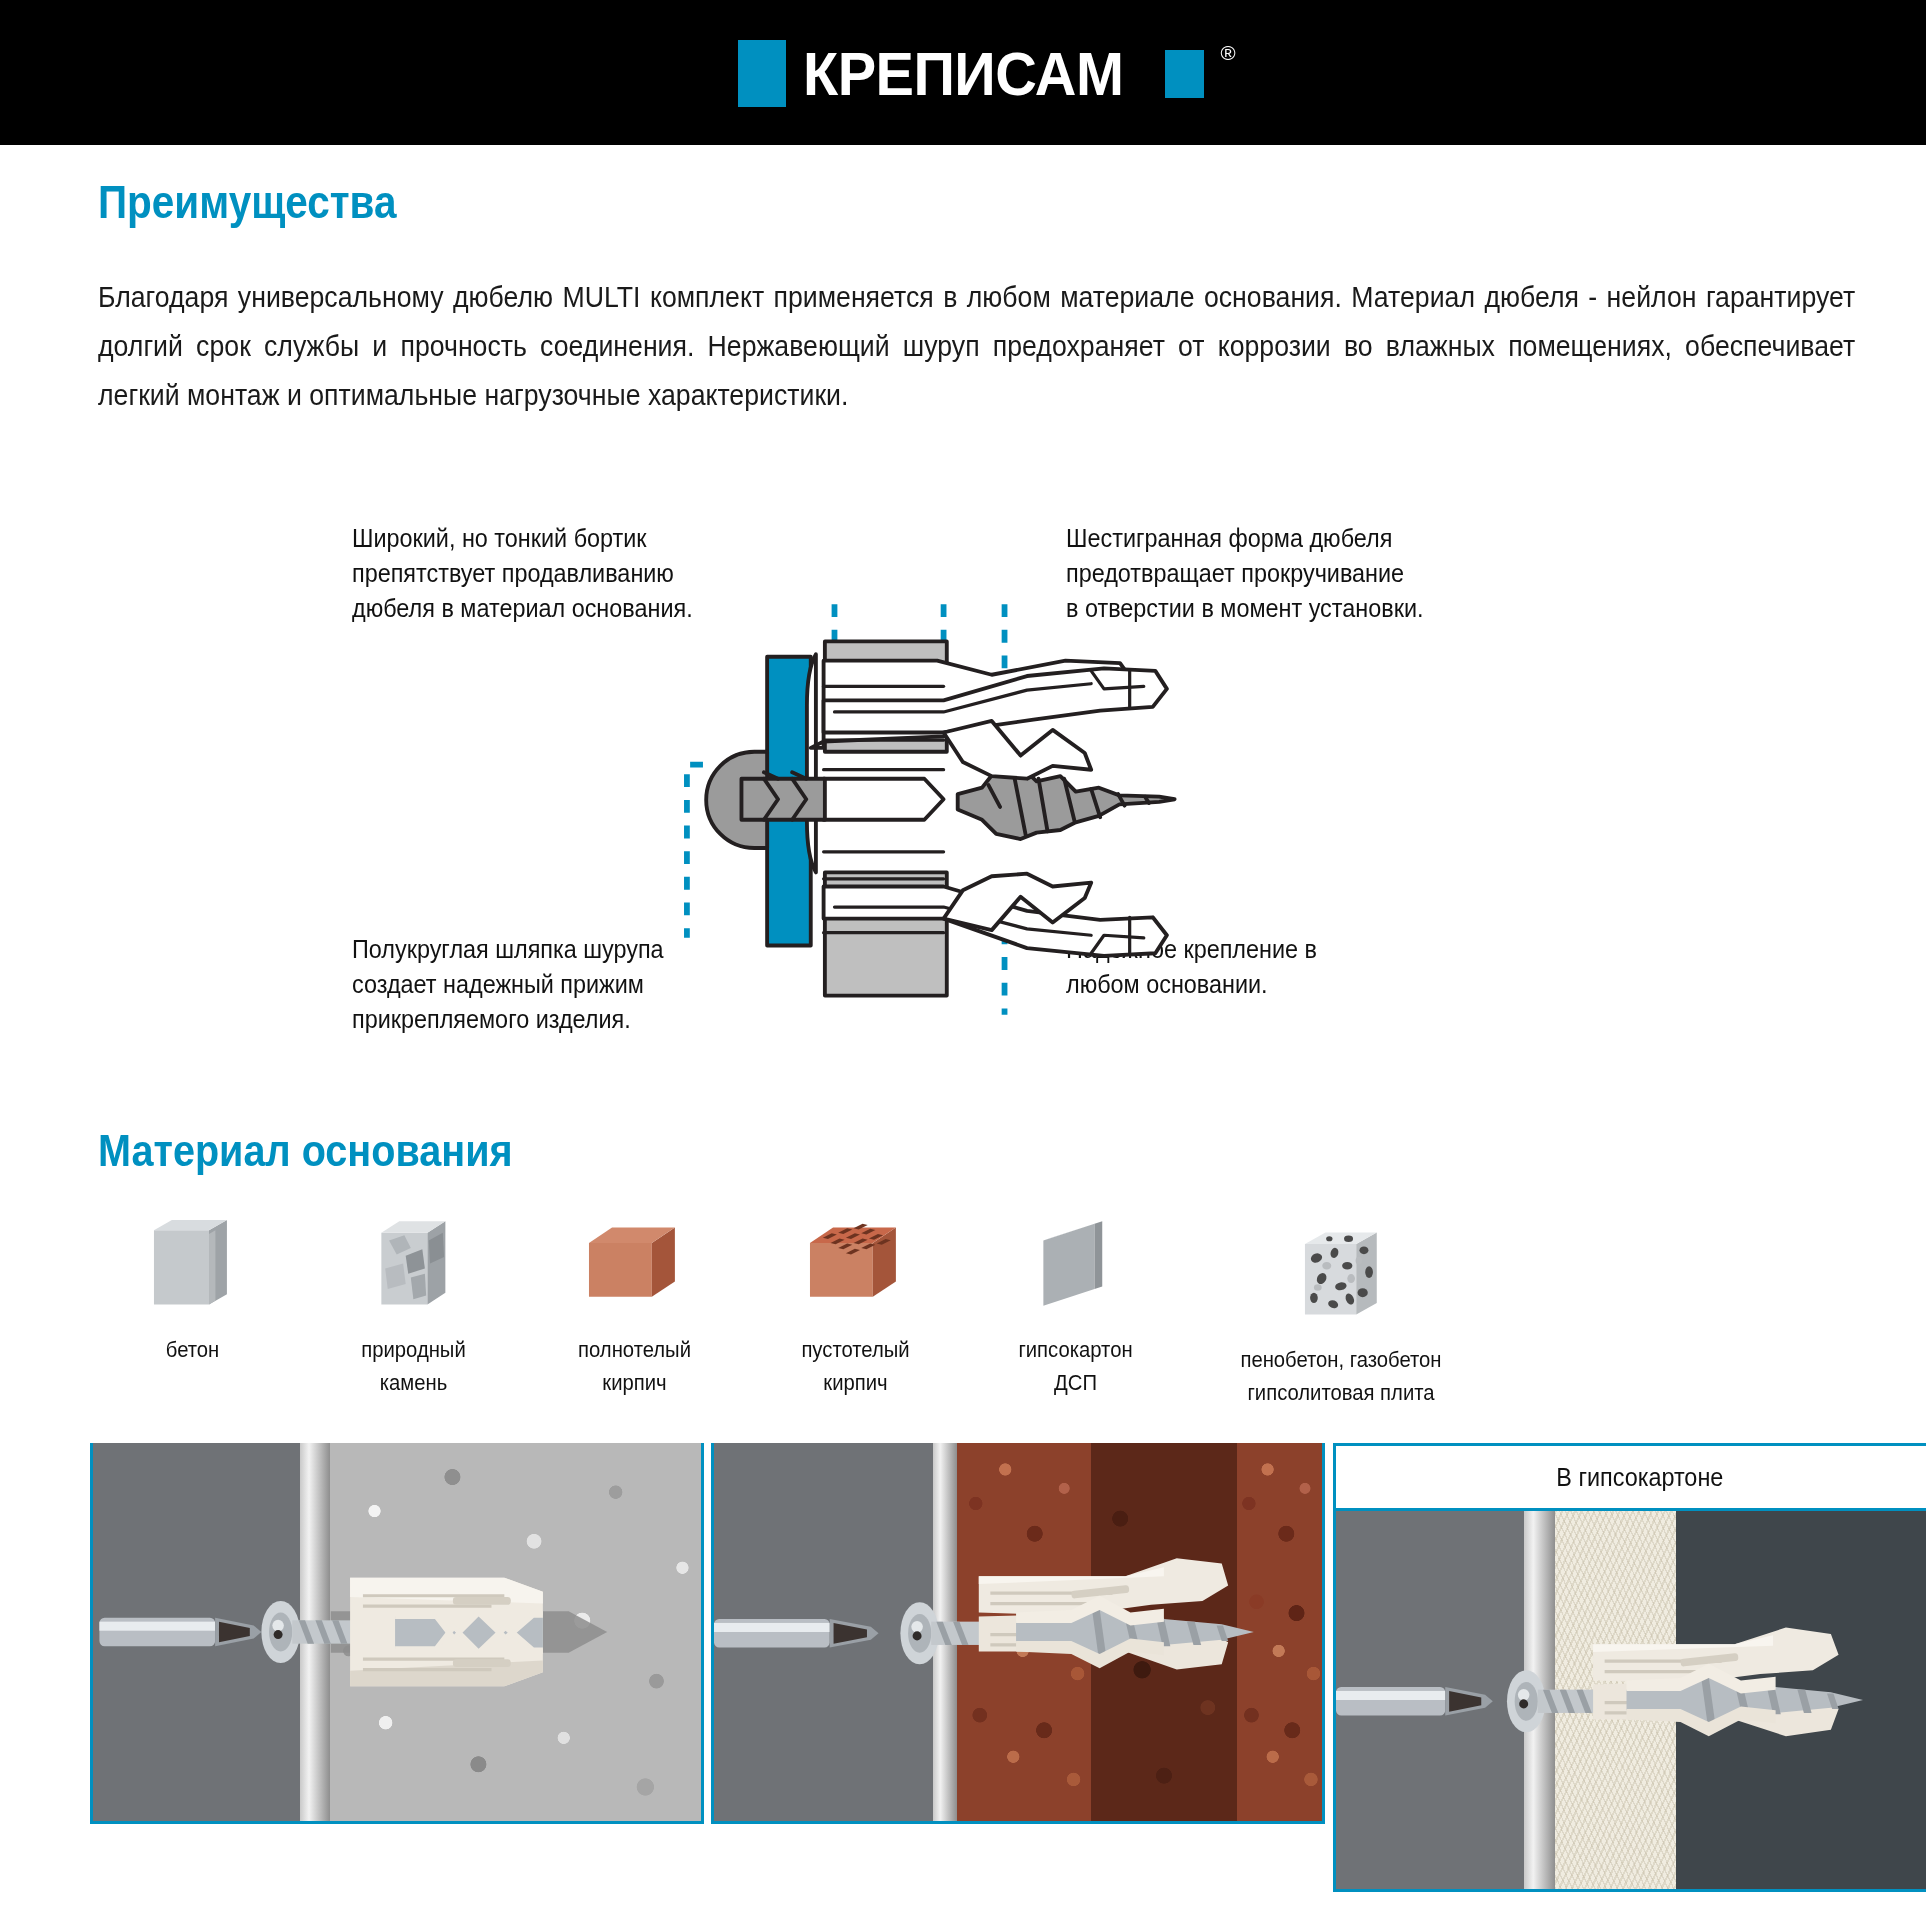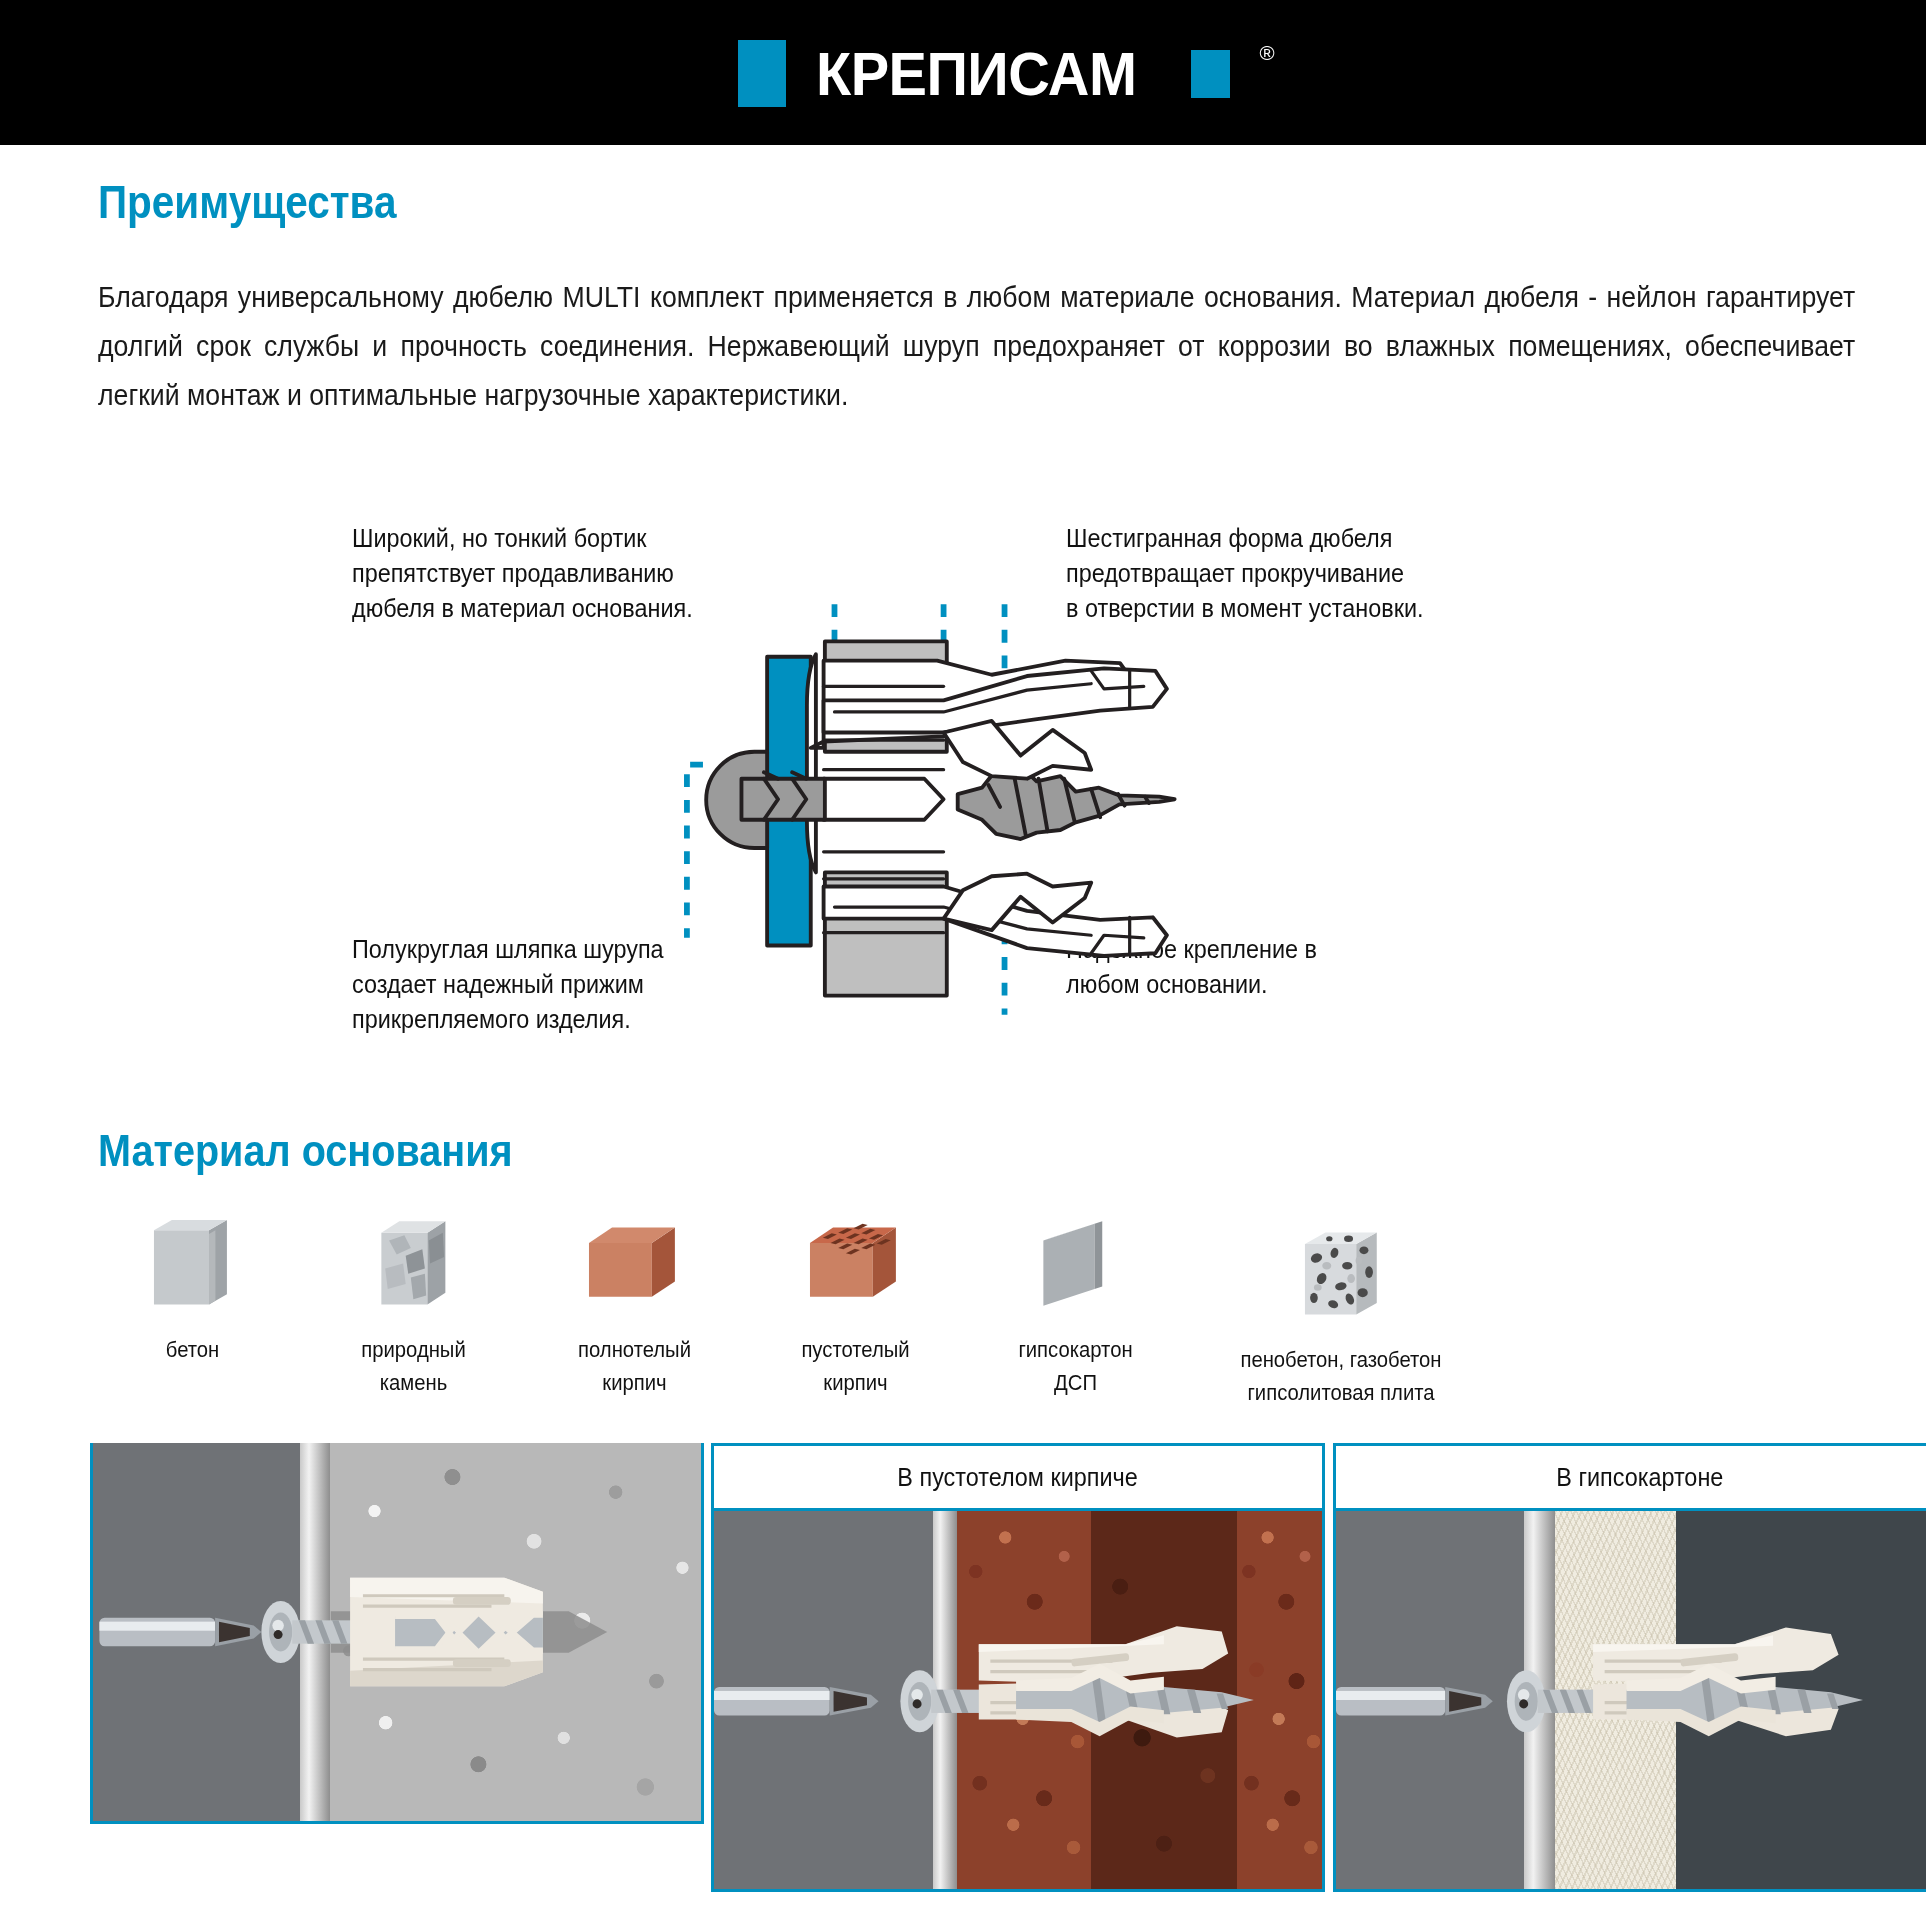--- a/index.html
+++ b/index.html
@@ -9,21 +9,21 @@
     font-family:"Liberation Sans","DejaVu Sans",sans-serif;
     overflow:hidden;
     position:relative;
   }
   
   .topbar{
     position:absolute;left:0;top:0;width:1926px;height:145px;background:#000000;
   }
   .logo{
     position:absolute;left:738px;top:40px;height:67px;
-    display:flex;align-items:center;gap:30px;
+    display:flex;align-items:center;gap:17px;
   }
   .logo-sq{width:48px;height:67px;background:#0090c0;display:block;}
   .logo-sq.small{width:39px;height:48px;}
   .logo-word{
     color:#ffffff;font-weight:bold;font-size:62px;line-height:62px;
     letter-spacing:-0.6px;font-family:"Liberation Sans",sans-serif;
     transform:scaleX(0.93);transform-origin:left center;
     white-space:nowrap;
   }
   .logo-reg{
@@ -428,23 +428,20 @@
                L640 288 L600 326 L560 288 L530 318 L470 318 Z" fill="#b7bdc2"></path>
       <path d="M470 262 L532 262 L562 296 L600 256 L642 296 L682 260 L700 260 L700 270 L686 270
                L642 308 L600 268 L560 308 L532 272 L470 272 Z" fill="#efeae1"></path>
       <path d="M470 324 L532 324 L562 290 L600 330 L642 290 L682 326 L700 326 L700 316 L686 316
                L642 278 L600 318 L560 278 L532 314 L470 314 Z" fill="#efeae1"></path>
     </svg>
   </div>
 </div>
 
 <div class="panel" id="panel-2">
-  <div class="cap">
-    <span>В пустотелом кирпиче</span>
-  </div>
   <div class="pic">
     <div class="layer dark-bg" style="left:0;width:36%;"></div>
     <div class="layer plate" style="left:36%;width:4%;"></div>
     <div class="layer brick" style="left:40%;width:22%;"></div>
     <div class="layer brickdark" style="left:62%;width:24%;"></div>
     <div class="layer brick" style="left:86%;width:14%;"></div>
     <svg class="shot" viewBox="0 0 946 584" preserveAspectRatio="none">
 
       <rect x="0" y="272" width="180" height="44" rx="8" fill="#b9bec4"></rect>
       <rect x="0" y="278" width="180" height="14" fill="#e8ecef"></rect>

